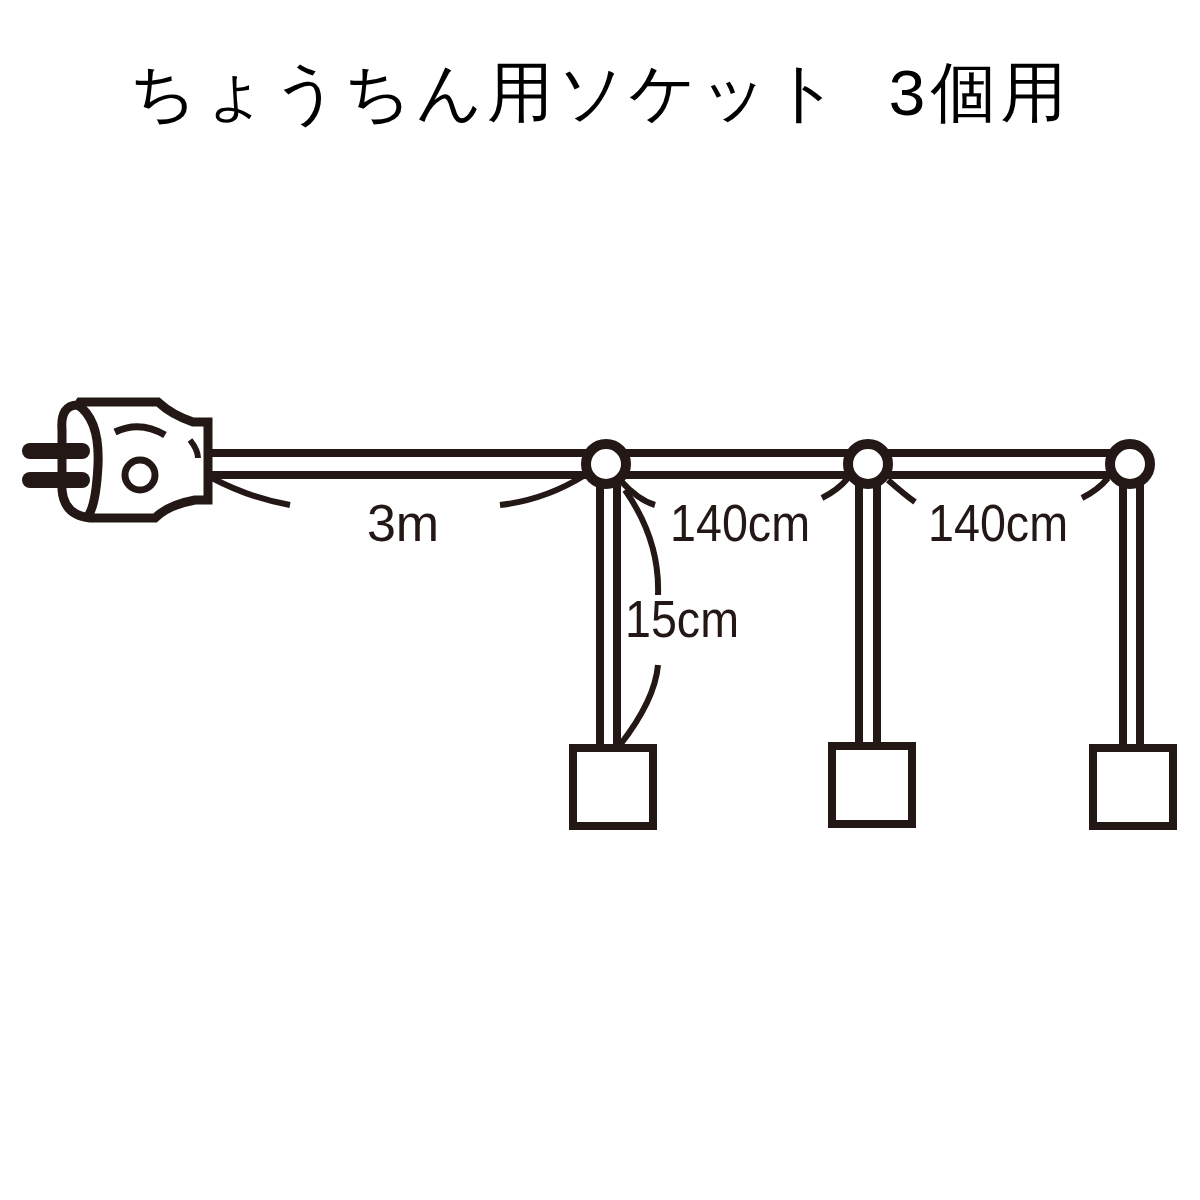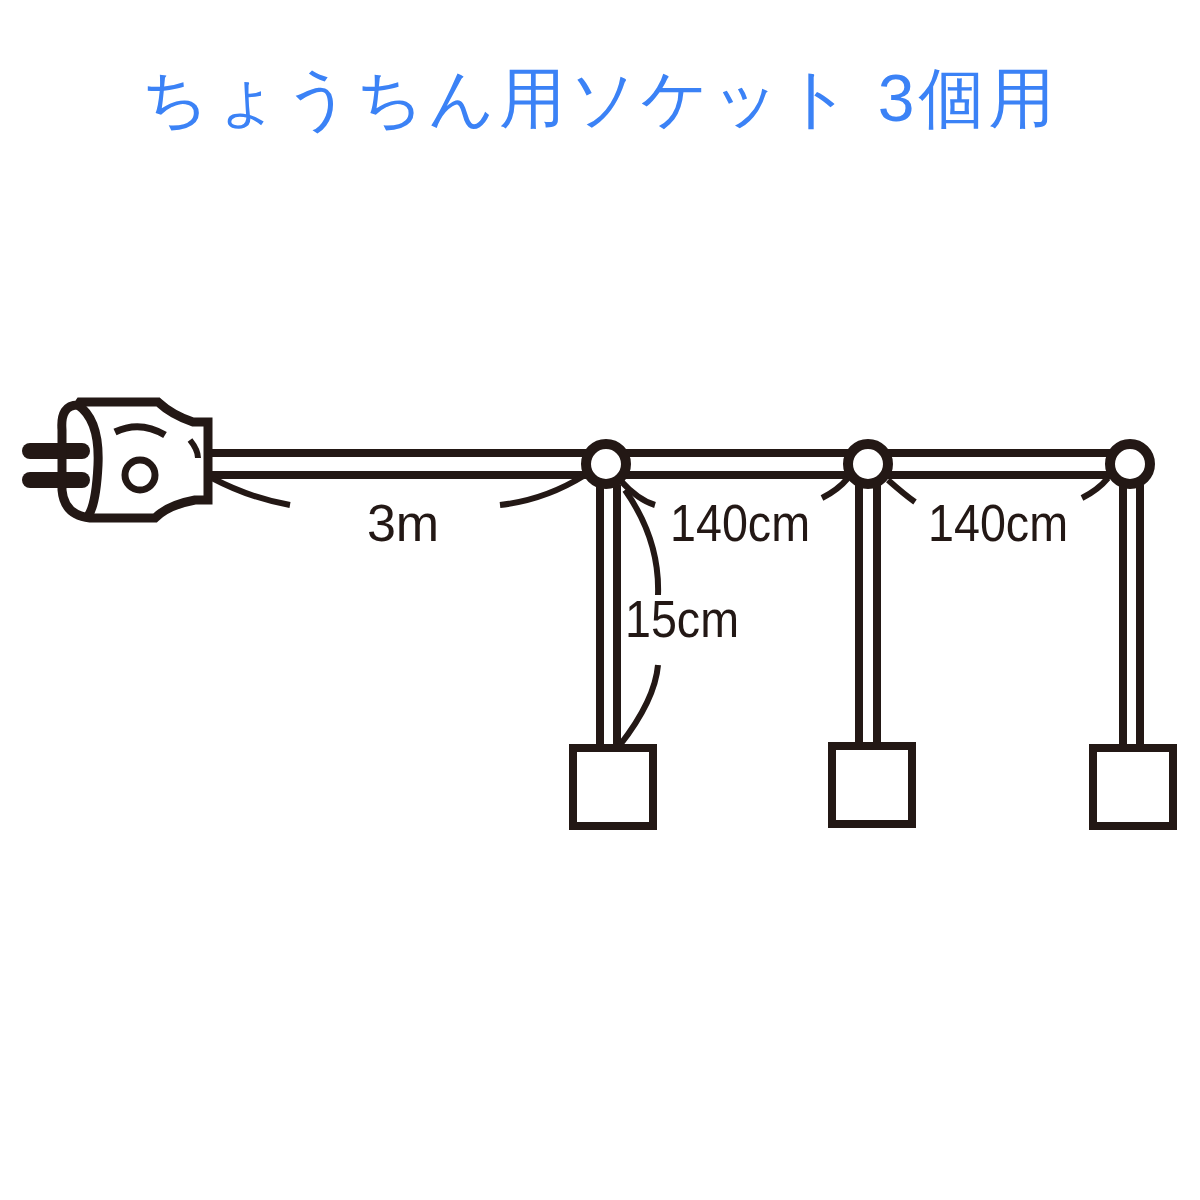--- a/index.html
+++ b/index.html
@@ -1,20 +1,20 @@
 <!DOCTYPE html>
 <html><head>
   <meta charset="utf-8">
   <style>
     html, body { margin: 0; padding: 0; background: #ffffff; }
     body { width: 1200px; height: 1200px; position: relative; overflow: hidden; }
     .title {
       position: absolute; left: 0; top: 58px; width: 1200px; text-align: center;
-      font-family: Liberation Sans, sans-serif; font-size: 66px; letter-spacing: 4px;
-      color: #3b82f6; line-height: 80px;
+      font-family: Liberation Mono, monospace; font-size: 66px; letter-spacing: 4px;
+      color: #000000; line-height: 80px;
     }
     svg { position: absolute; left: 0; top: 0; }
     .lbl { font-family: "Liberation Sans", sans-serif; fill: #231815; }
   </style>
 </head>
 <body>
 
 <div class="title">ちょうちん用ソケット 3個用</div>
 
 <svg width="1200" height="1200" viewBox="0 0 1200 1200">

